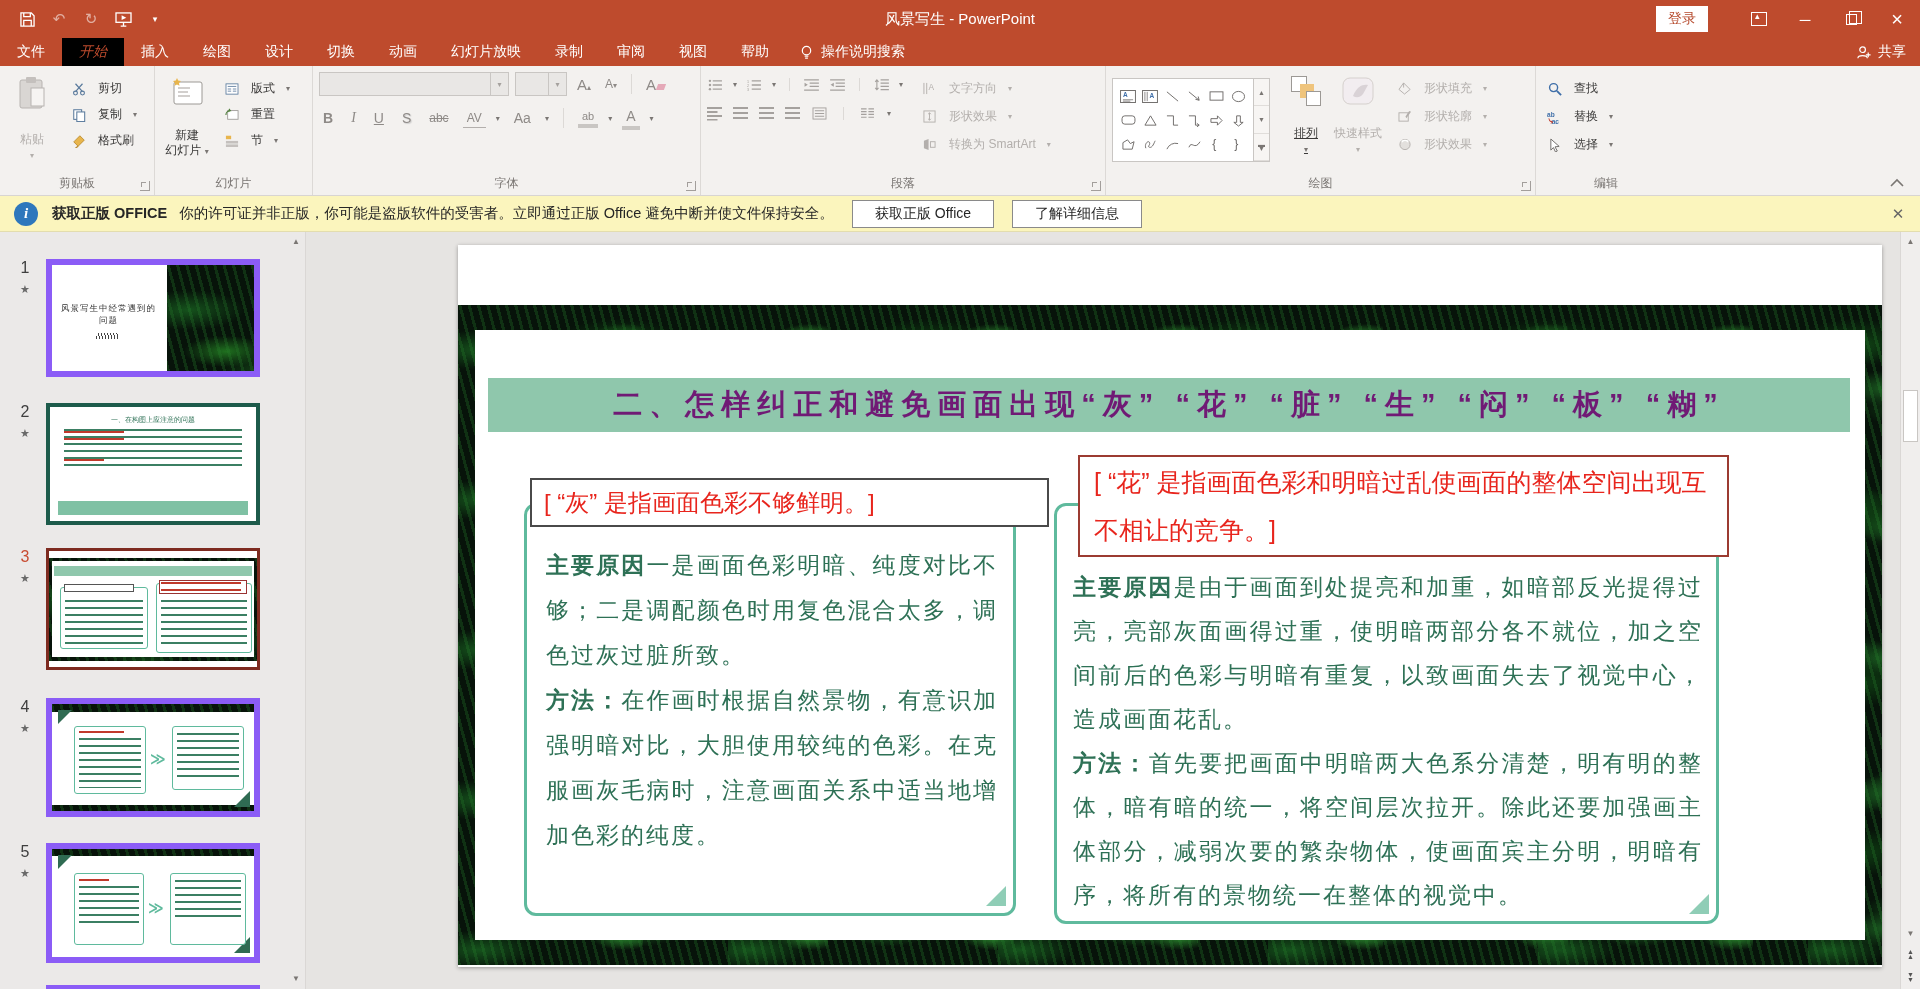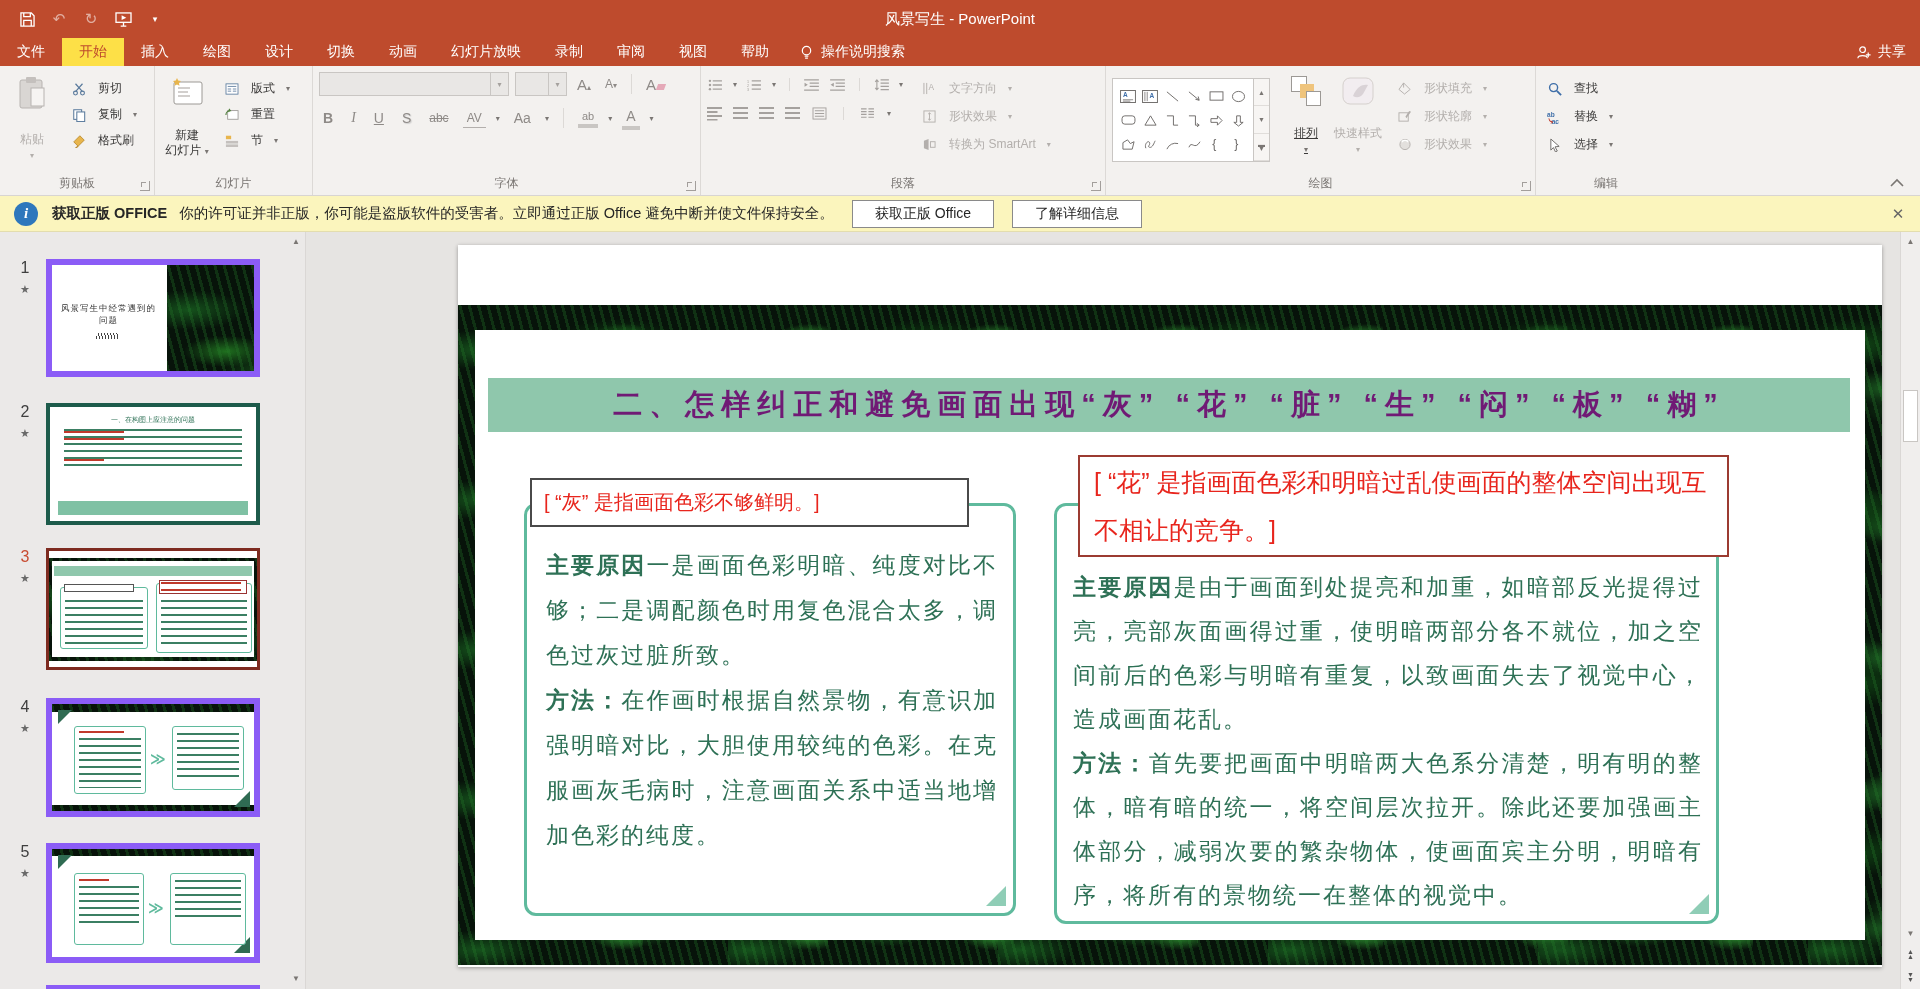--- a/index.html
+++ b/index.html
@@ -17,21 +17,21 @@
   .login-btn { background:#fff; color:#B5492C; font-size:14px; padding:4px 12px; border:none; margin-right:28px; cursor:pointer; }
   .winctl { width:46px; height:100%; display:flex; align-items:center; justify-content:center; color:#fff; font-size:15px; }
   .ribbon-display-ico { width:16px; height:14px; border:1.5px solid #fff; position:relative; }
   .ribbon-display-ico:after { content:"▴"; position:absolute; left:3px; top:-2px; font-size:9px; }
   .restore-ico { width:11px; height:11px; border:1.5px solid #fff; position:relative; background:#BE4B2D; }
   .restore-ico:before { content:""; position:absolute; left:2px; top:-4px; width:11px; height:11px; border:1.5px solid #fff; }
 
   
   .tabrow { height:28px; background:#BE4B2D; display:flex; align-items:stretch; color:#fff; font-size:14px; position:relative; }
   .tab { padding:0 17px; display:flex; align-items:center; cursor:pointer; }
-  .tab.active { background:#fde047; color:#BE4B2D; }
+  .tab.active { background:#000000; color:#BE4B2D;font-style:italic; }
   .tab-search { display:flex; align-items:center; gap:8px; padding:0 14px; }
   .share { position:absolute; right:14px; top:0; height:100%; display:flex; align-items:center; gap:6px; font-size:14px; }
 
   
   .ribbon { height:130px; background:#F3F1EF; display:flex; border-bottom:1px solid #D8D5D2; position:relative; }
   .rgroup { position:relative; border-right:1px solid #DCD9D6; padding:6px 4px 22px 6px; display:flex; }
   .rgroup-label { position:absolute; bottom:3px; left:0; right:0; text-align:center; font-size:12px; color:#7A7673; }
   .launcher { position:absolute; bottom:4px; right:4px; width:10px; height:10px; border-left:1px solid #8E8A87; border-top:1px solid #8E8A87; transform:rotate(180deg); opacity:.8; }
   .launcher:after { content:""; position:absolute; right:1px; bottom:1px; width:4px; height:4px; border-right:1.5px solid #8E8A87; border-bottom:1.5px solid #8E8A87; }
   .bigbtn { width:52px; display:flex; flex-direction:column; align-items:center; justify-content:flex-start; gap:4px; padding-top:4px; font-size:12px; color:#3B3A39; cursor:pointer; }
@@ -125,20 +125,31 @@
     <span class="qicon">
       <svg width="17" height="15" viewBox="0 0 18 16">
           <rect x="1" y="1" width="16" height="10" fill="none" stroke="#fff" stroke-width="1.4"></rect>
           <path d="M7 3.5 L12 6 L7 8.5 z" fill="#fff"></path>
           <path d="M6 15 h6 M9 11 v4" stroke="#fff" stroke-width="1.4"></path>
         </svg>
     </span>
     <span class="qicon" style="font-size:9px;">▾</span>
   </div>
   <div class="win-title">风景写生 - PowerPoint</div>
+  <div class="title-right">
+    <button class="login-btn">登录</button>
+    <div class="winctl">
+        <span class="ribbon-display-ico"></span>
+      </div>
+    <div class="winctl">─</div>
+    <div class="winctl">
+        <span class="restore-ico"></span>
+      </div>
+    <div class="winctl" style="font-size:20px;">×</div>
+  </div>
 </div>
 
 <div class="tabrow">
   <div class="tab">文件</div>
   <div class="tab active">开始</div>
   <div class="tab">插入</div>
   <div class="tab">绘图</div>
   <div class="tab">设计</div>
   <div class="tab">切换</div>
   <div class="tab">动画</div>
@@ -704,21 +715,21 @@
       <div class="slide-fern-band fern"></div>
       <div class="slide-panel"></div>
 
       <div class="slide-titlebar">
         <span class="slide-title-text">二、怎样纠正和避免画面出现“灰” “花” “脏” “生” “闷” “板” “糊”</span>
       </div>
 
       <div class="tealbox" style="left:66px; top:258px; width:492px; height:413px;">
         <span class="fold"></span>
       </div>
-      <div class="boxlabel" style="left:72px; top:233px; width:439px; height:49px; border:2px solid #4A4A4A; font-size:20px;">
+      <div class="boxlabel" style="left:72px; top:233px; width:519px; height:49px; border:2px solid #4A4A4A; font-size:24px;">
         <span>[ “灰” 是指画面色彩不够鲜明。]</span>
       </div>
       <div class="boxbody" style="left:88px; top:298px; width:452px;">
         <p><b>主要原因</b><span>一是画面色彩明暗、纯度对比不够；二是调配颜色时用复色混合太多，调色过灰过脏所致。</span></p>
         <p><b>方法：</b><span>在作画时根据自然景物，有意识加强明暗对比，大胆使用较纯的色彩。在克服画灰毛病时，注意画面关系中适当地增加色彩的纯度。</span></p>
       </div>
 
       <div class="tealbox" style="left:596px; top:258px; width:665px; height:421px;">
         <span class="fold"></span>
       </div>

